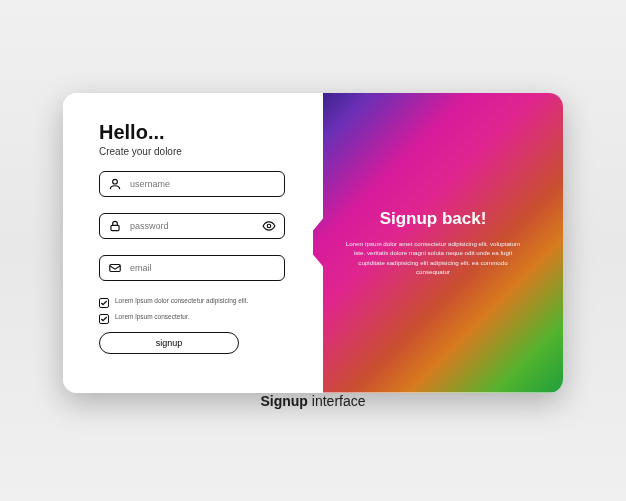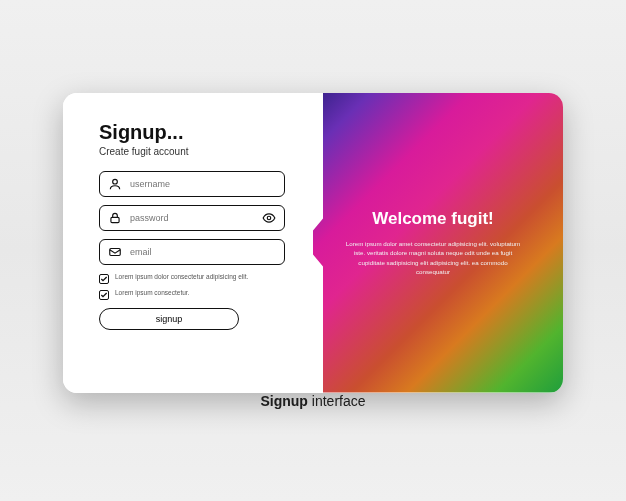--- a/index.html
+++ b/index.html
@@ -36,21 +36,21 @@
     margin-top: 2px;
     margin-bottom: 14px;
   }
   .field {
     border: 1.2px solid #111;
     border-radius: 6px;
     height: 26px;
     display: flex;
     align-items: center;
     padding: 6px 8px;
-    margin-bottom: 8px;
+    margin-bottom: 16px;
     position: relative;
   }
   .field .icon { width: 14px; flex-shrink: 0; display: flex; }
   .field-text {
     font-size: 9px;
     color: #222;
     margin-left: 8px;
     flex: 1;
     border: none;
     outline: none;
@@ -116,22 +116,22 @@
     color: #222;
   }
   .caption .b { font-weight: bold; }
   svg { display: block; }
 </style>
 </head>
 <body>
 
 <div class="card">
   <div class="left">
-    <div class="heading">Signup...</div>
-    <div class="subheading">Create fugit account</div>
+    <div class="heading">Hello...</div>
+    <div class="subheading">Create your dolore</div>
 
     <div class="field">
       <span class="icon">
         <svg viewBox="0 0 24 24" width="14" height="14" fill="none" stroke="#111" stroke-width="2">
           <circle cx="12" cy="8" r="4"></circle>
             <path d="M4 21c0-4 4-6 8-6s8 2 8 6"></path>
         </svg>
       </span>
       <input class="field-text" placeholder="username" style="">
     </div>
@@ -178,20 +178,20 @@
       </div>
       <div class="check-label">Lorem ipsum consectetur.</div>
     </div>
 
     <div class="signup-btn">
       <span>signup</span>
     </div>
   </div>
 
   <div class="right">
-    <div class="welcome-title">Welcome fugit!</div>
+    <div class="welcome-title">Signup back!</div>
     <div class="welcome-body">Lorem ipsum dolor amet consectetur adipisicing elit. voluptatum iste. veritatis dolore magni soluta neque odit unde ea fugit cupiditate sadipisicing elit adipisicing elit. ea commodo consequatur</div>
   </div>
 </div>
 
 <div class="caption">
   <span class="b">Signup</span><span> interface</span>
 </div>
 
 </body></html>

